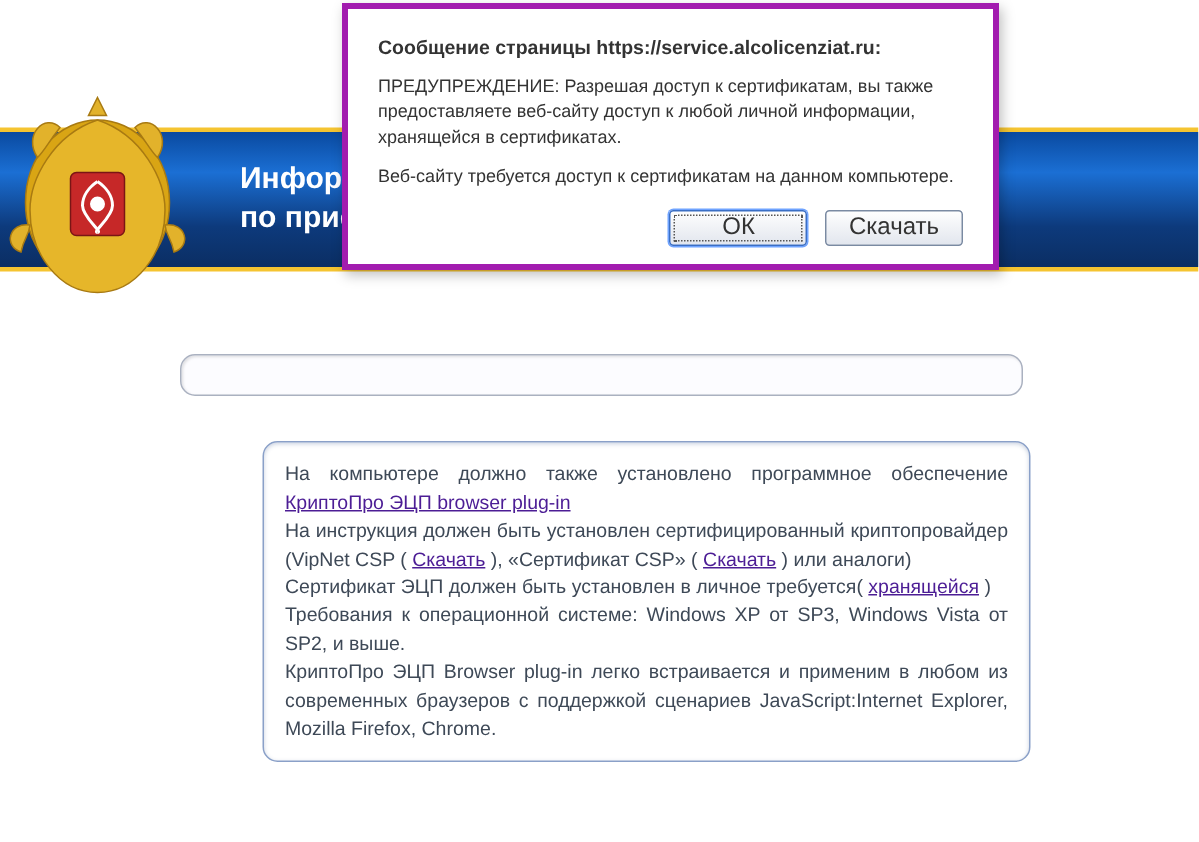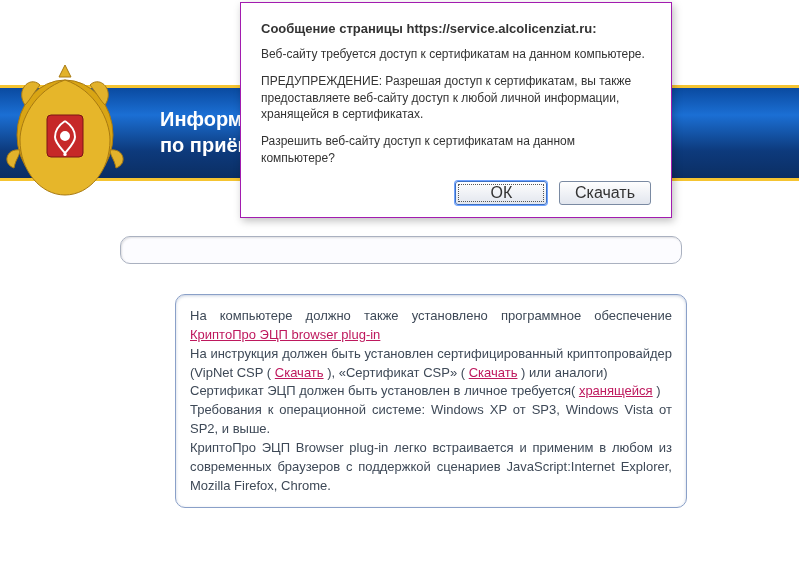--- a/index.html
+++ b/index.html
@@ -9,23 +9,23 @@
     border-top:3px solid #f5c431;border-bottom:3px solid #f5c431}
   .banner h1{margin:0;padding:18px 0 0 160px;color:#fff;font-size:20px;font-weight:bold;line-height:1.3}
   .coat{position:absolute;left:-5px;top:55px;width:140px;height:160px}
   .coat svg{width:100%;height:100%}
   .searchbar{position:absolute;left:120px;top:236px;width:560px;height:26px;
     border:1px solid #aab1c0;border-radius:10px;background:#fcfcff;
     box-shadow:inset 1px 1px 2px rgba(0,0,0,.12)}
   .panel{position:absolute;left:175px;top:294px;width:482px;padding:12px 14px;
     border:1px solid #8aa0c8;border-radius:10px;background:#fff;
     box-shadow:inset 0 1px 3px rgba(40,70,130,.25);color:#3e4957;line-height:1.45;text-align:justify}
-  .panel a{color:#be185d;text-decoration:underline}
-  .dialog{position:absolute;left:240px;top:2px;width:390px;background:#fff;
-    border:1px solid #a21caf;box-shadow:2px 3px 8px rgba(0,0,0,.25);padding:18px 20px 12px}
+  .panel a{color:#4c1d95;text-decoration:underline}
+  .dialog{position:absolute;left:228px;top:2px;width:390px;background:#fff;
+    border:4px solid #a21caf;box-shadow:2px 3px 8px rgba(0,0,0,.25);padding:18px 20px 12px}
   .dialog .title{font-weight:bold;margin-bottom:10px;font-size:13px}
   .dialog p{margin:0 0 10px;font-size:12px;line-height:1.4;color:#333}
   .btnrow{text-align:right;margin-top:14px}
   .btn{display:inline-block;min-width:66px;padding:2px 12px;margin-left:8px;
     font-size:16px;text-align:center;border:1px solid #7a8aa2;border-radius:3px;
     background:linear-gradient(#fefefe,#e2e6ee);cursor:pointer}
   .btn.focus{outline:1px dotted #555;outline-offset:-4px;border-color:#3b6fc4;
     box-shadow:0 0 0 1px #6fa3ff}
 </style>
 </head>
@@ -70,20 +70,19 @@
   <span>) или аналоги)</span><br>
   <span>Сертификат ЭЦП должен быть установлен в личное требуется(</span>
   <a href="#">хранящейся</a>
   <span>)</span><br>
   <span>Требования к операционной системе: Windows XP от SP3, Windows Vista от SP2, и выше.</span><br>
   <span>КриптоПро ЭЦП Browser plug-in легко встраивается и применим в любом из современных браузеров с поддержкой сценариев JavaScript:Internet Explorer, Mozilla Firefox, Chrome.</span>
 </div>
 
 <div class="dialog">
   <div class="title">Сообщение страницы https://service.alcolicenziat.ru:</div>
+  <p>ПРЕДУПРЕЖДЕНИЕ: Разрешая доступ к сертификатам, вы также предоставляете веб-сайту доступ к любой личной информации, хранящейся в сертификатах.</p>
   <p>Веб-сайту требуется доступ к сертификатам на данном компьютере.</p>
-  <p>ПРЕДУПРЕЖДЕНИЕ: Разрешая доступ к сертификатам, вы также предоставляете веб-сайту доступ к любой личной информации, хранящейся в сертификатах.</p>
-  <p>Разрешить веб-сайту доступ к сертификатам на данном компьютере?</p>
   <div class="btnrow">
     <span class="btn focus">ОК</span>
     <span class="btn">Скачать</span>
   </div>
 </div>
 
 </body></html>

